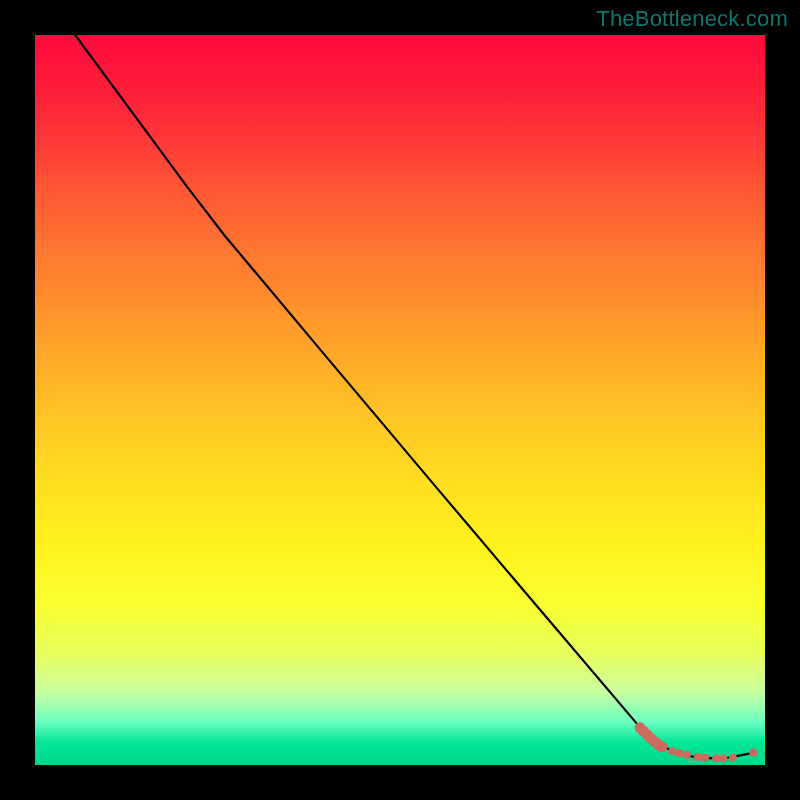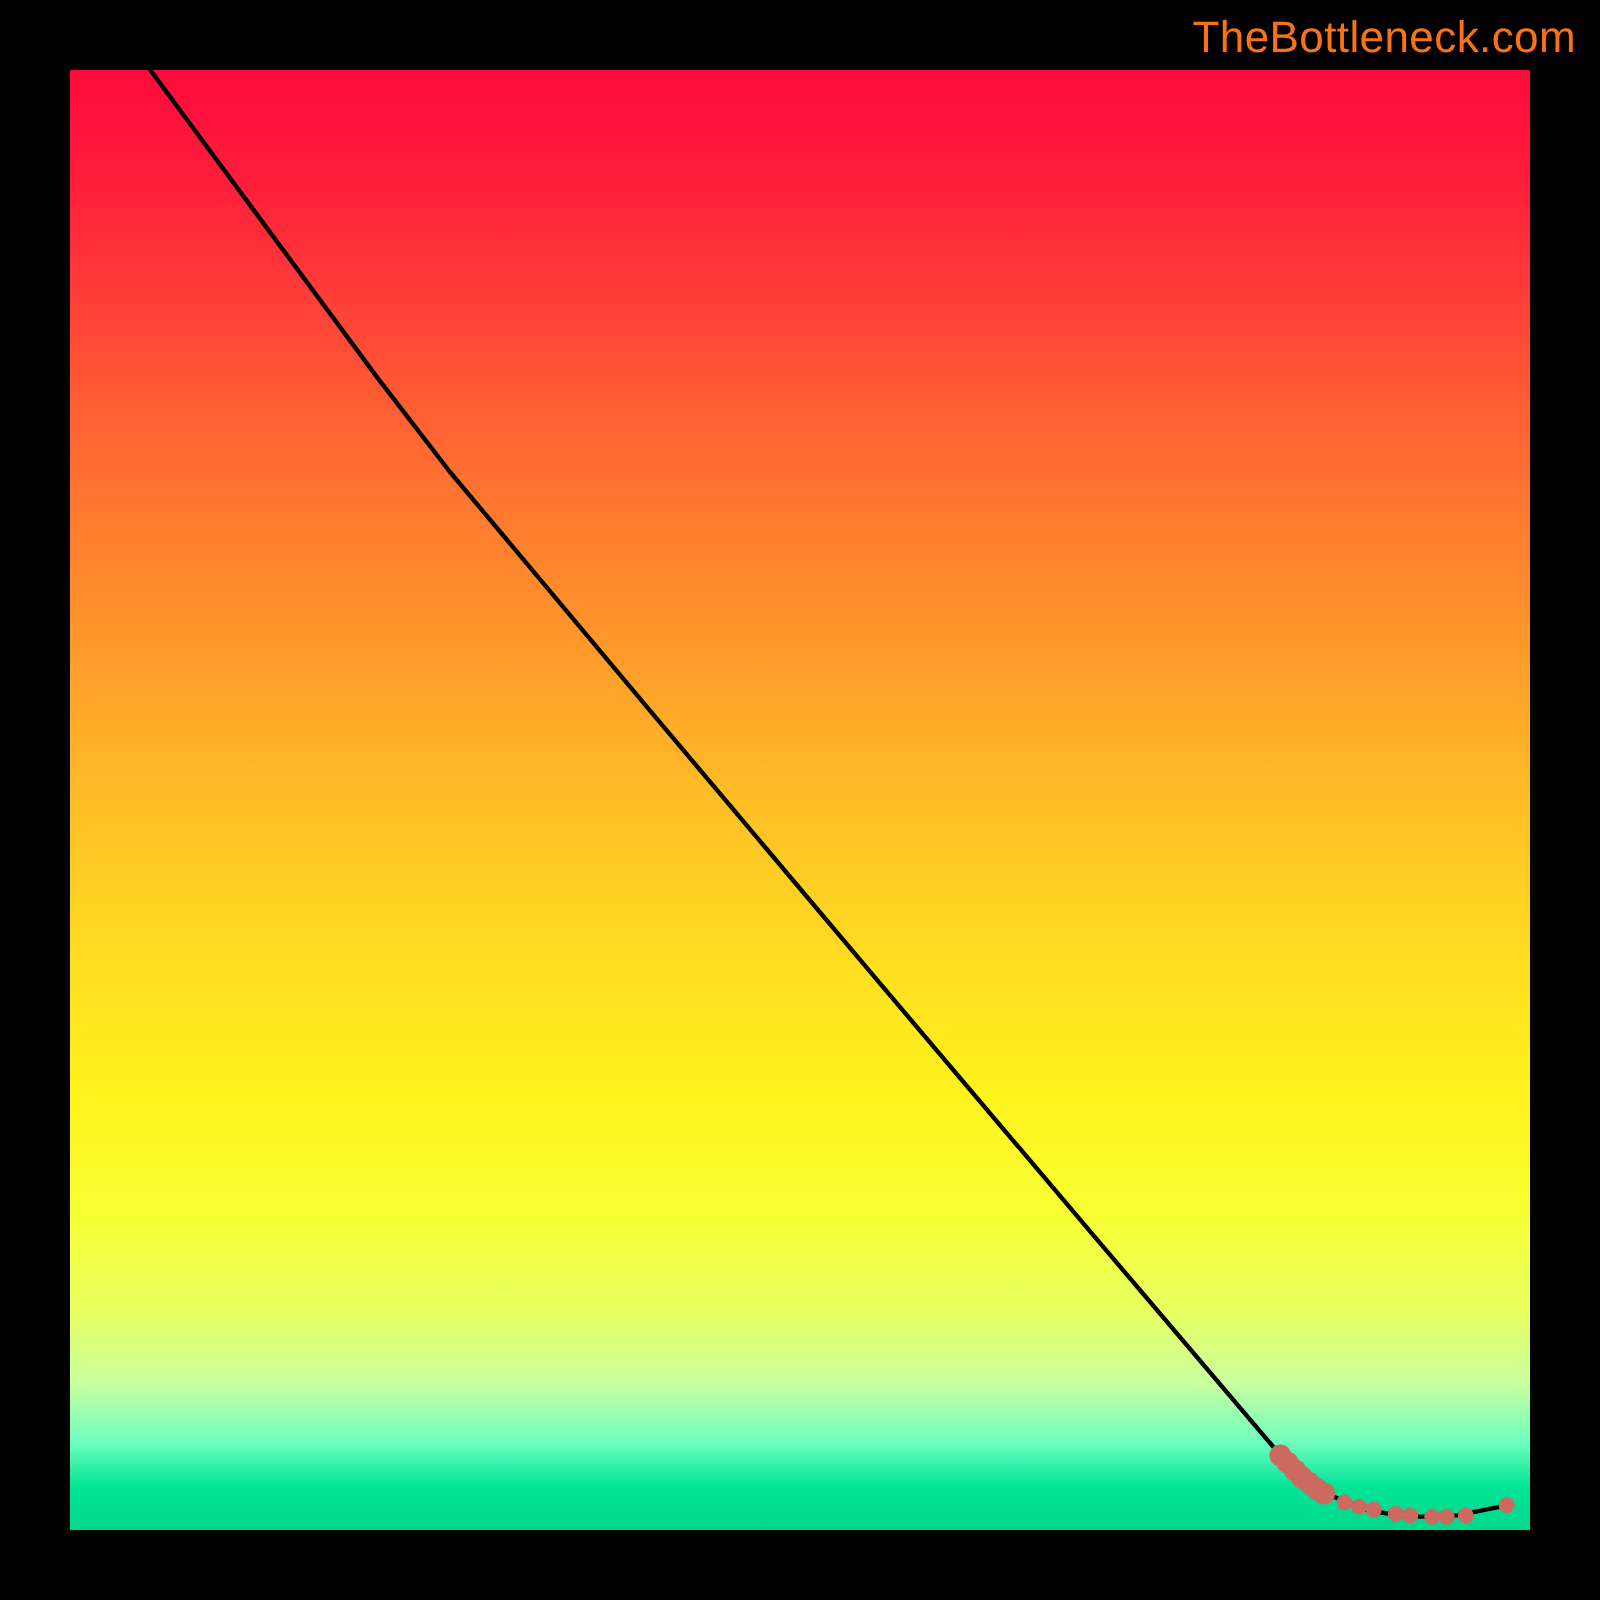--- a/index.html
+++ b/index.html
@@ -34,21 +34,21 @@
       #00e596 97%,
       #00d88c 100%
     );
   }
   .watermark {
     position: absolute;
     top: 6px;
     right: 12px;
     font-family: Arial, Helvetica, sans-serif;
     font-size: 22px;
-    color: #f97316;
+    color: #0f766e;
     letter-spacing: 0.2px;
   }
   svg.overlay {
     position: absolute;
     left: 0; top: 0;
     width: 730px; height: 730px;
   }
 </style>
 </head>
 <body>

